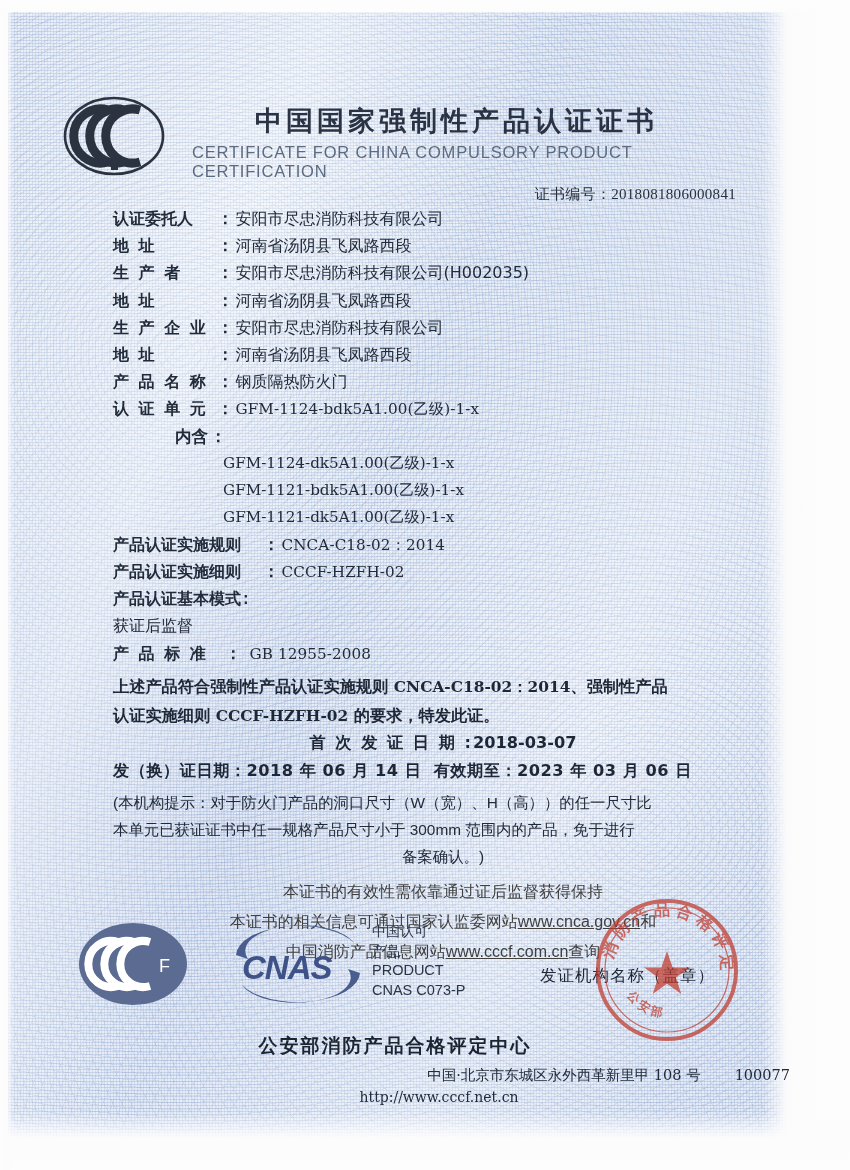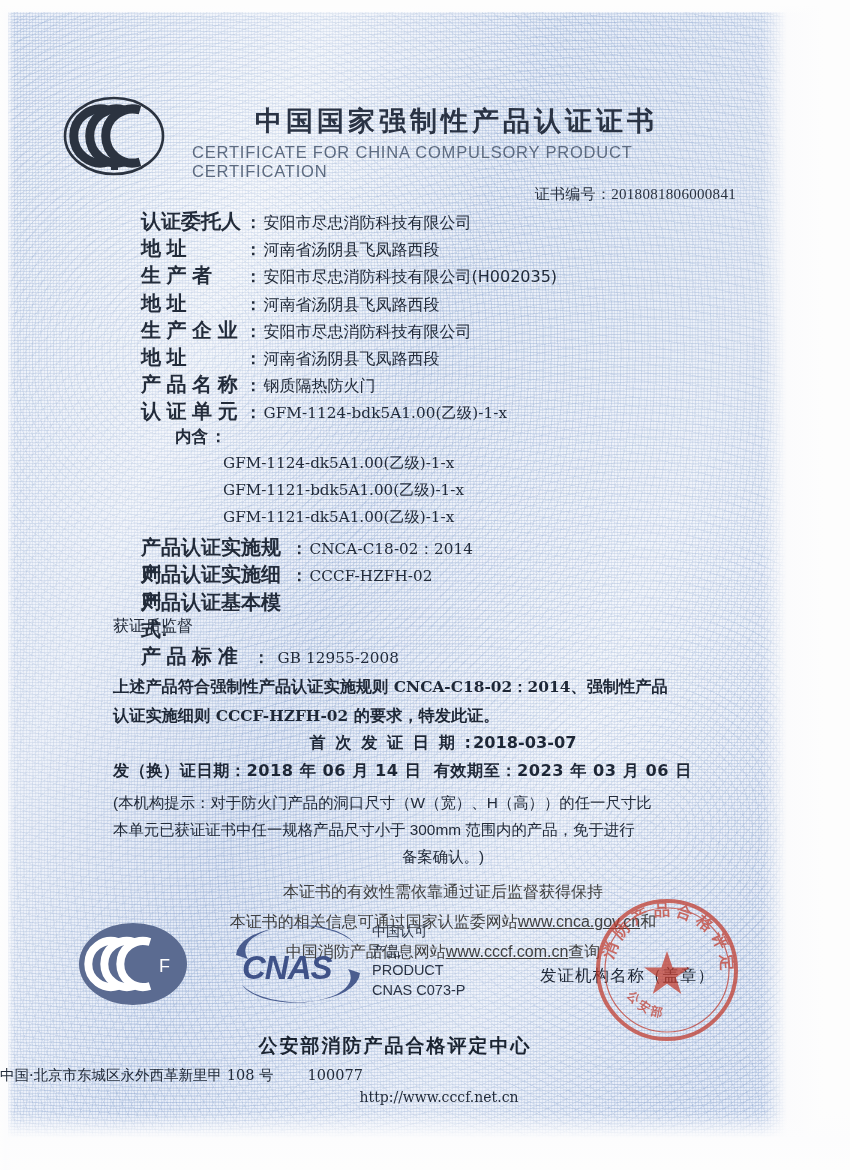--- a/index.html
+++ b/index.html
@@ -75,23 +75,23 @@
   .cert-no{
     position:absolute; right:88px; top:185px;
     font-size:15px; color:#27303f; letter-spacing:.3px;
   }
 
   
   .rows{position:absolute; left:113px; top:208px; width:660px;}
   .row{display:flex; align-items:baseline; height:27.2px;}
   .lbl{
     width:104px; flex:0 0 104px;
-    font-size:20px; font-weight:bold; color:#222b3a;
-    font-family:Liberation Sans, sans-serif;
-    display:flex; justify-content:space-between;margin-left:28px;
+    font-size:16px; font-weight:bold; color:#222b3a;
+    font-family:Liberation Mono, monospace;
+    display:flex; justify-content:space-between;
   }
   .colon{font-weight:bold; color:#222b3a; font-size:16.5px; margin:0 2px 0 0;
     font-family:"DejaVu Sans", sans-serif;}
   .val{
     font-size:16px; color:#222b3a;
     font-family:"DejaVu Sans", sans-serif;
   }
   .val.mono{font-family:"DejaVu Serif", serif; font-size:15.2px; letter-spacing:.1px;}
   .sub-row{display:flex; align-items:baseline; height:27.2px; padding-left:62px;}
   .sub-lbl{
@@ -146,21 +146,21 @@
   .seal{position:absolute; left:592px; top:895px; width:150px; height:150px;
     pointer-events:none;}
 
   
   .org{
     position:absolute; left:0; top:1033px; width:790px; text-align:center;
     font-size:19px; font-weight:bold; color:#1b2431; letter-spacing:2px;
     font-family:"DejaVu Sans", sans-serif;
   }
   .addr{
-    position:absolute; left:0; top:1066px; width:790px; text-align:left;
+    position:absolute; left:0; top:1066px; width:790px; text-align:right;
     font-size:14.5px; color:#222b3a; font-family:"DejaVu Serif", serif;
   }
   .addr .zip{margin-left:34px; font-family:"DejaVu Serif", serif;}
   .site{
     position:absolute; left:0; top:1089px; width:790px; text-align:center;
     font-size:14px; color:#222b3a; font-family:"DejaVu Serif", serif;padding-left:44px;
   }
   .serial{
     position:absolute; left:38px; top:1118px;
     font-size:27px; color:#e23b37; letter-spacing:2px;

